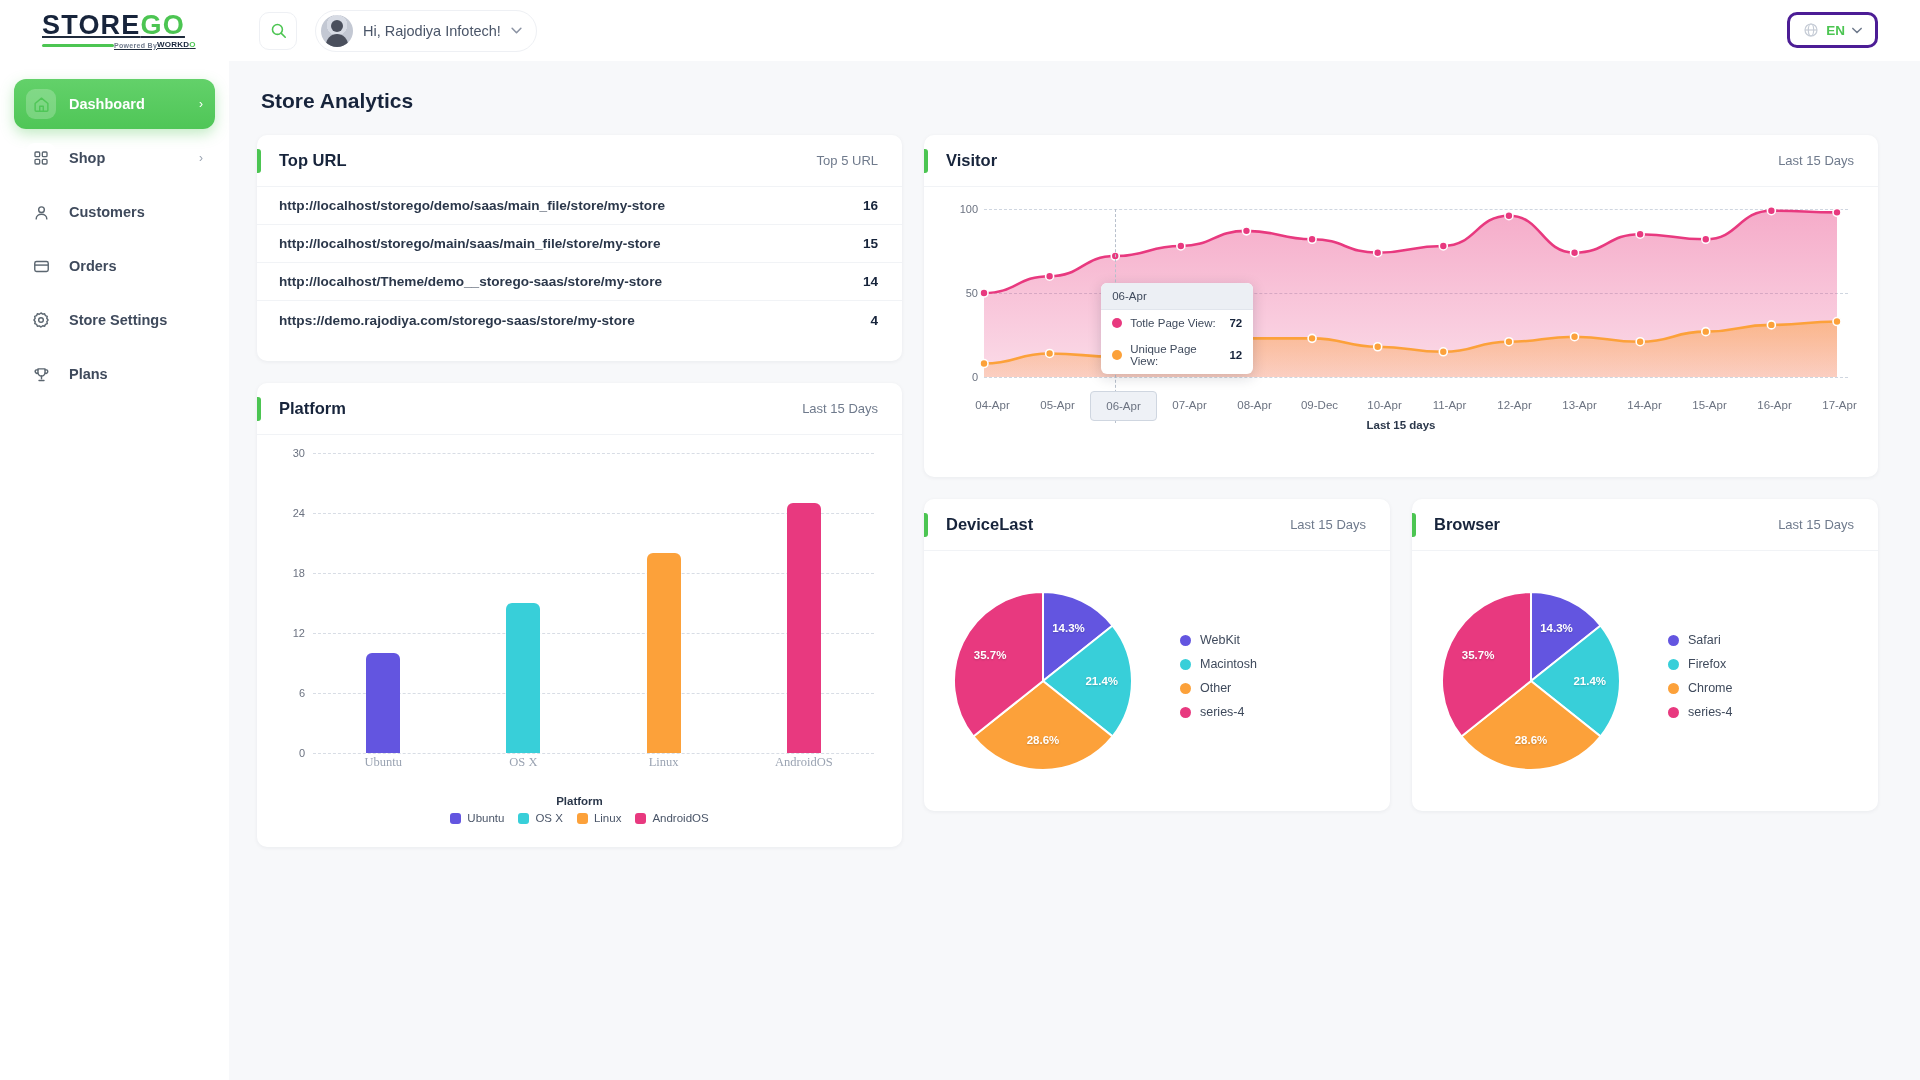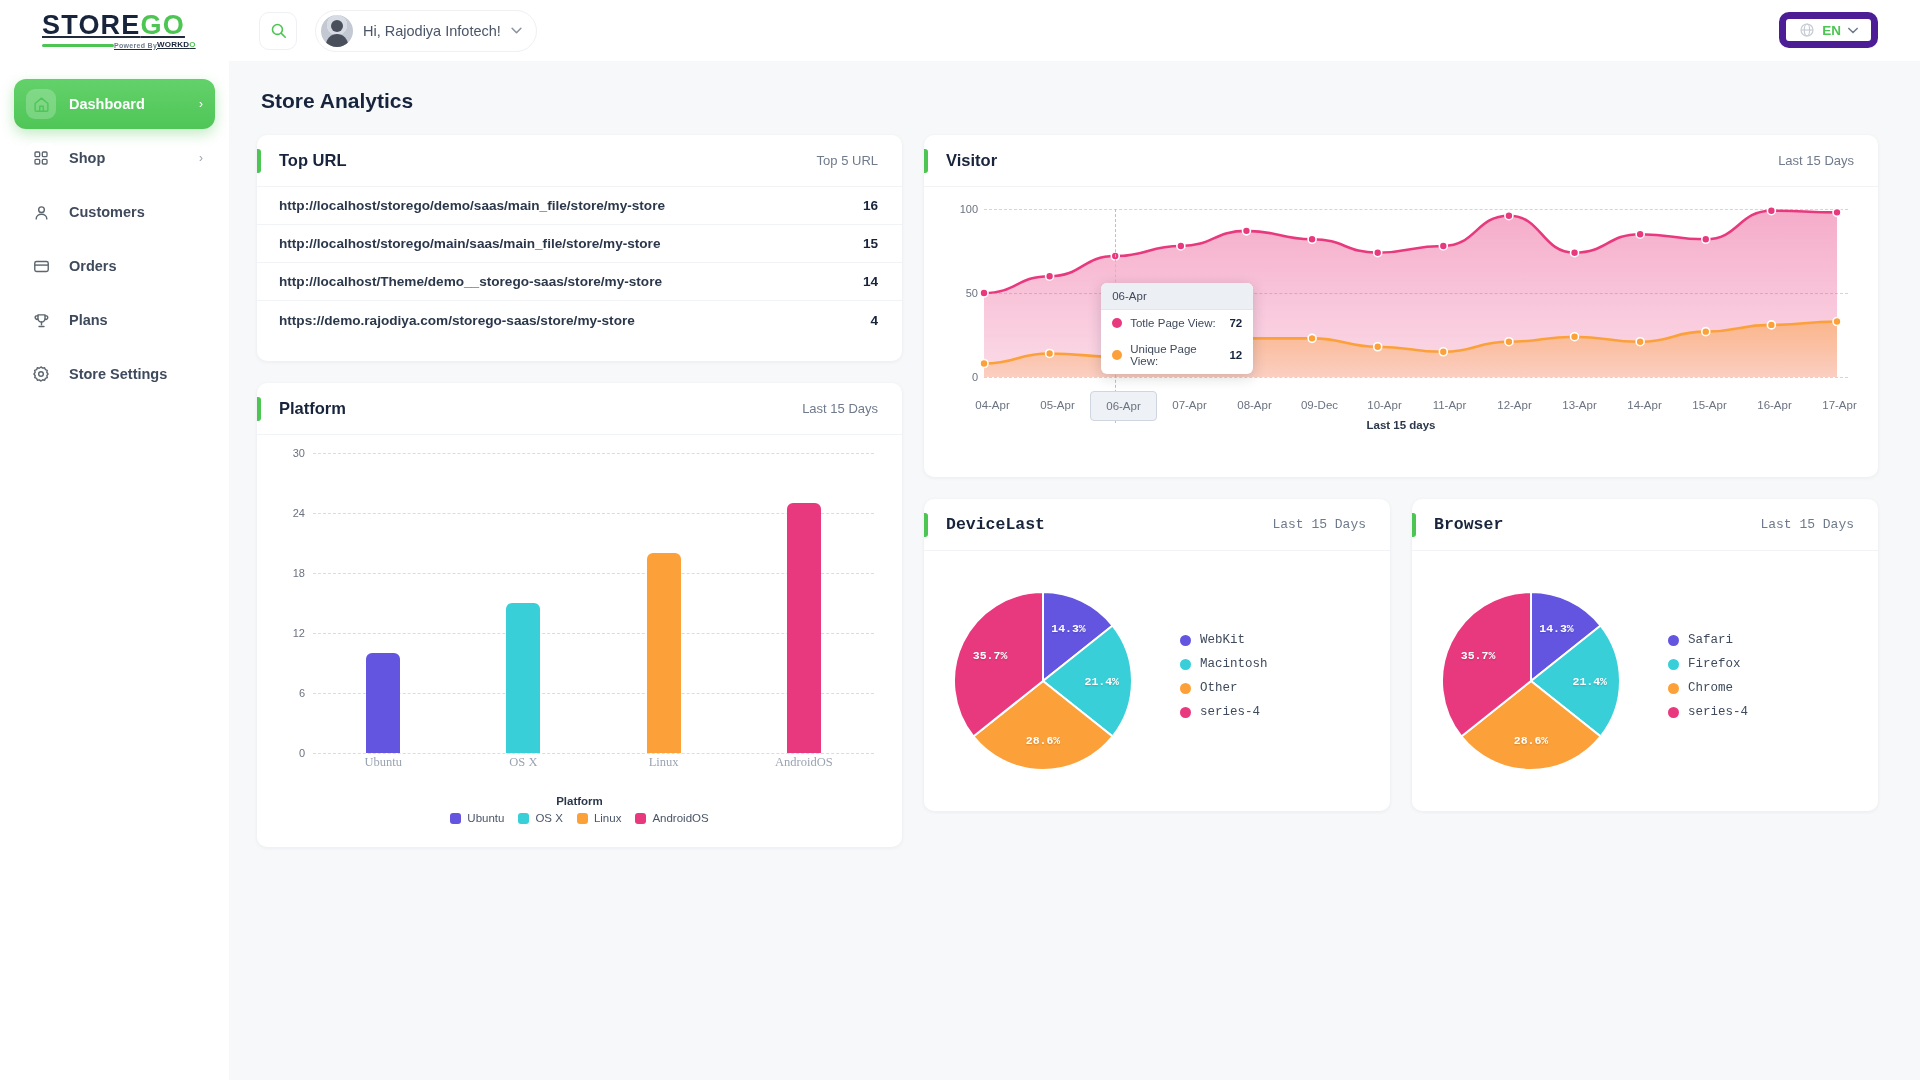--- a/index.html
+++ b/index.html
@@ -41,21 +41,21 @@
     background: radial-gradient(circle at 50% 32%, #d7dbe4 0 38%, #c3c8d3 38% 100%);
     position: relative; overflow: hidden; flex: 0 0 auto;
   }
   .avatar::before{content:"";position:absolute;width:12px;height:12px;border-radius:50%;background:#4a4f5c;left:10px;top:5px;}
   .avatar::after{content:"";position:absolute;width:22px;height:14px;border-radius:11px 11px 0 0;background:#4a4f5c;left:5px;top:19px;}
   .user-name { font-size: 14.5px; color: #4a5568; }
   .chev { font-size: 11px; color: #8b93a3; }
   .lang-chip {
     position:absolute; right: 42px; top: 12px;
     display:flex; align-items:center; gap:7px; height: 36px; padding: 0 13px;
-    background:#fff; border:7px solid #4c1d95; border-radius: 10px; cursor:pointer;
+    background:#fff; border:3px solid #4c1d95; border-radius: 10px; cursor:pointer;
   }
   .lang-code { font-size: 13.5px; font-weight: 700; color: #4cc552; }
 
   
   .sidebar { position: absolute; top: 61px; left: 0; width: 229px; height: 1019px; background:#fff; padding: 18px 14px; }
   .nav-item { display:flex; align-items:center; gap:13px; height: 50px; padding: 0 12px; border-radius: 12px; margin-bottom: 4px; cursor:pointer; }
   .nav-item.active { background: linear-gradient(180deg,#63d16a 0%, #4fc657 100%); box-shadow: 0 5px 14px rgba(79,198,87,.35); }
   .nav-ico { width: 30px; height: 30px; border-radius: 9px; background:#fff; display:flex; align-items:center; justify-content:center; flex:0 0 auto; }
   .nav-item.active .nav-ico { background: rgba(255,255,255,.22); }
   .nav-label { font-size: 14.5px; color:#3f4a5c; font-weight:600; flex:1; }
@@ -204,38 +204,38 @@
       <span class="nav-ico">
         <svg width="17" height="17" viewBox="0 0 24 24" fill="none" stroke="#5b6670" stroke-width="2">
           <rect x="2.5" y="5" width="19" height="14" rx="2.5"></rect>
           <line x1="2.5" y1="10" x2="21.5" y2="10"></line>
         </svg>
       </span>
       <span class="nav-label">Orders</span>
     </div>
     <div class="nav-item">
       <span class="nav-ico">
+        <svg width="18" height="18" viewBox="0 0 24 24" fill="none" stroke="#5b6670" stroke-width="1.9" stroke-linejoin="round">
+          <path d="M12 2.6l2.2 1.6 2.6-.6 1 2.5 2.5 1-.6 2.6L21.4 12l-1.6 2.2.6 2.6-2.5 1-1 2.5-2.6-.6L12 21.4l-2.2-1.6-2.6.6-1-2.5-2.5-1 .6-2.6L2.6 12l1.6-2.2-.6-2.6 2.5-1 1-2.5 2.6.6z"></path>
+          <circle cx="12" cy="12" r="3.1"></circle>
+        </svg>
+      </span>
+      <span class="nav-label">Store Settings</span>
+    </div>
+    <div class="nav-item">
+      <span class="nav-ico">
         <svg width="17" height="17" viewBox="0 0 24 24" fill="none" stroke="#5b6670" stroke-width="2" stroke-linecap="round" stroke-linejoin="round">
           <path d="M7 4h10v5a5 5 0 0 1-10 0z"></path>
           <path d="M7 5.5H4.5A2.5 2.5 0 0 0 7 10"></path>
           <path d="M17 5.5h2.5A2.5 2.5 0 0 1 17 10"></path>
           <line x1="12" y1="14" x2="12" y2="18"></line>
           <line x1="8.5" y1="20.5" x2="15.5" y2="20.5"></line>
         </svg>
       </span>
       <span class="nav-label">Plans</span>
-    </div>
-    <div class="nav-item">
-      <span class="nav-ico">
-        <svg width="18" height="18" viewBox="0 0 24 24" fill="none" stroke="#5b6670" stroke-width="1.9" stroke-linejoin="round">
-          <path d="M12 2.6l2.2 1.6 2.6-.6 1 2.5 2.5 1-.6 2.6L21.4 12l-1.6 2.2.6 2.6-2.5 1-1 2.5-2.6-.6L12 21.4l-2.2-1.6-2.6.6-1-2.5-2.5-1 .6-2.6L2.6 12l1.6-2.2-.6-2.6 2.5-1 1-2.5 2.6.6z"></path>
-          <circle cx="12" cy="12" r="3.1"></circle>
-        </svg>
-      </span>
-      <span class="nav-label">Store Settings</span>
     </div>
   </div>
 
 <div class="main">
   <div class="page-title">Store Analytics</div>
 
   <div class="grid">
 
     <div class="col-left">
 
@@ -420,21 +420,21 @@
                 <div class="tt-row">
                   <span class="tt-dot" style="background:#fca13a"></span>
                   <span>Unique Page View:</span>
                   <span class="tt-val">12</span>
                 </div>
               </div>
           </div>
         </div>
       </div>
 
-      <div style="display:flex; gap:22px;font-family:Liberation Mono, monospace;">
+      <div style="display:flex; gap:22px;">
         <div class="card" style="width:466px;">
           <div class="card-head">
             <span class="bar"></span>
             <span class="card-title">DeviceLast</span>
             <span class="card-meta">Last 15 Days</span>
           </div>
           <div class="pie-body">
             <div class="pie-wrap" id="pie-device">
                 <svg width="178" height="178" viewBox="0 0 178 178">
                   <path d="M 89 89 L 89 0 A 89 89 0 0 1 158.63278214131634 33.57188753655798 Z" fill="#6355e0" stroke="#fff" stroke-width="2"></path>

